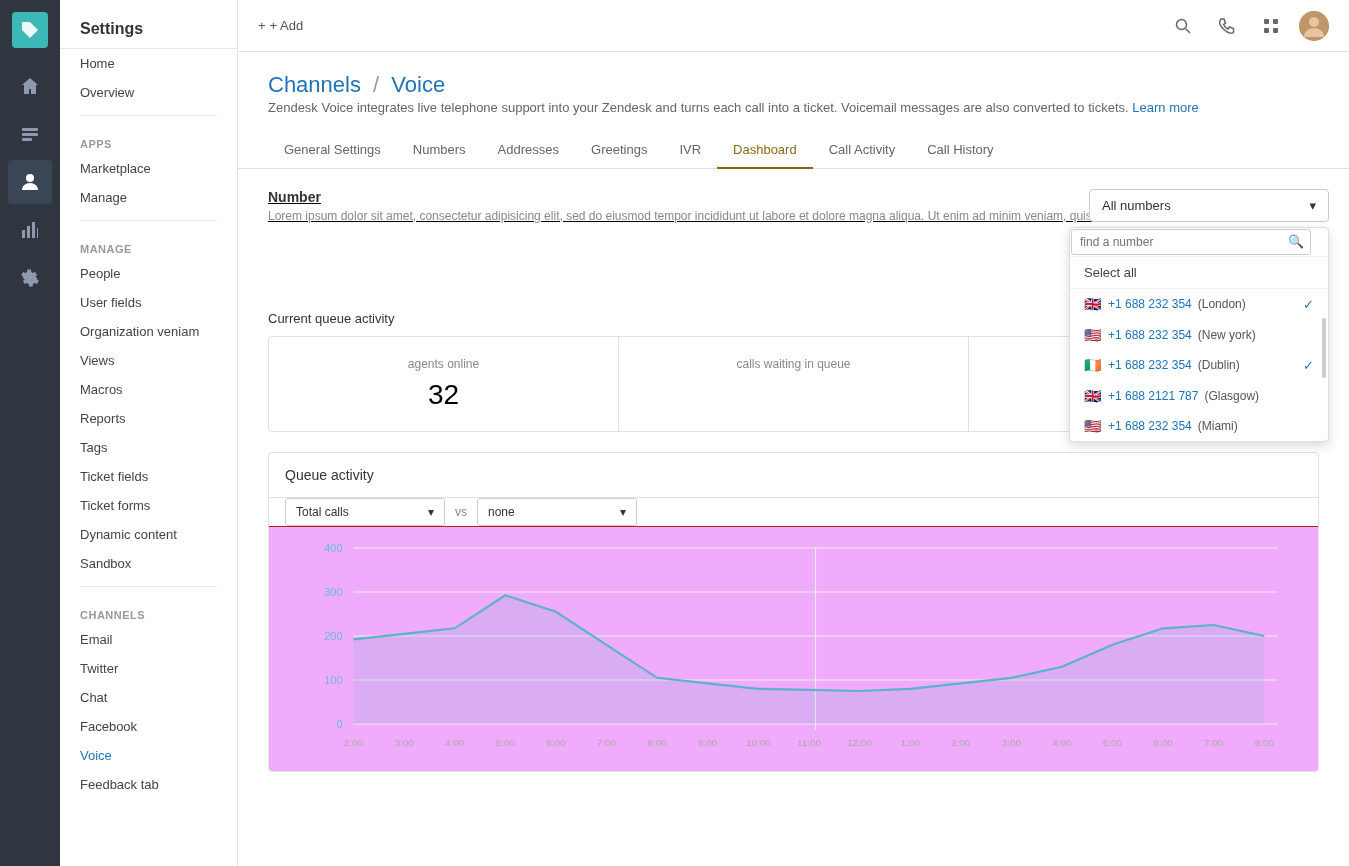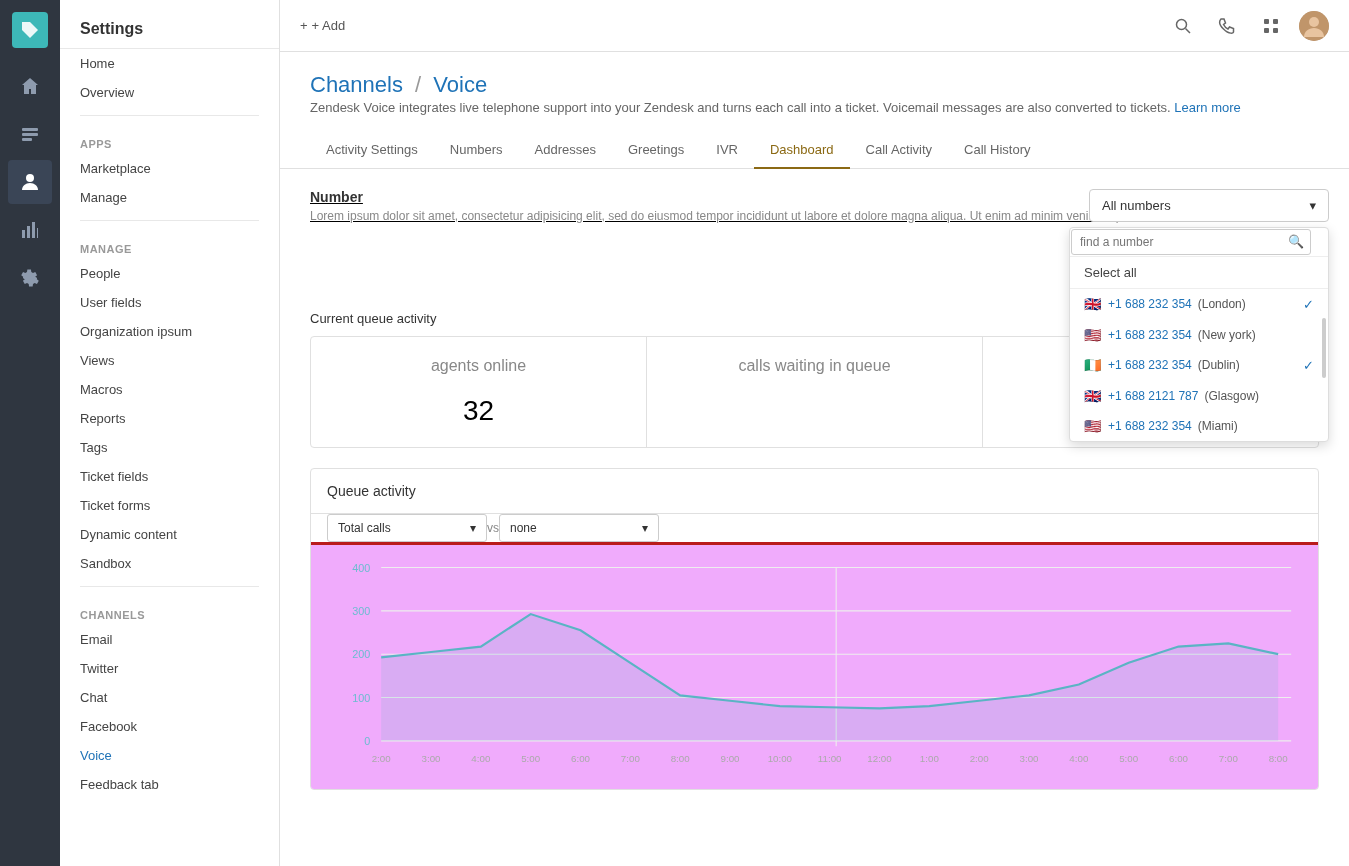--- a/index.html
+++ b/index.html
@@ -29,21 +29,21 @@
       display: flex; align-items: center; justify-content: center;
       color: #8e9bae;
       font-size: 18px;
       border-radius: 4px;
       cursor: pointer;
     }
     .rail-icon.active { background: #3a4556; color: #fff; }
 
     
     .sidebar {
-      width: 220px;
+      width: 178px;
       background: #fff;
       border-right: 1px solid #e0e0e0;
       overflow-y: auto;
       flex-shrink: 0;
       padding: 0 0 20px 0;
     }
     .sidebar-header {
       padding: 20px 20px 10px;
       font-size: 16px;
       font-weight: 600;
@@ -288,23 +288,23 @@
       overflow: hidden;
     }
     .stat-card {
       flex: 1;
       padding: 20px;
       text-align: center;
       border-right: 1px solid #e0e0e0;
     }
     .stat-card:last-child { border-right: none; }
     .stat-label {
-      font-size: 16px;
+      font-size: 12px;
       color: #888;
-      margin-bottom: 20px;
+      margin-bottom: 8px;
     }
     .stat-value {
       font-size: 28px;
       color: #000000;
       font-weight: 300;
     }
 
     
     .chart-section {
       border: 1px solid #e0e0e0;
@@ -316,22 +316,22 @@
       padding: 14px 16px;
       font-size: 14px;
       font-weight: 500;
       color: #333;
       border-bottom: 1px solid #e0e0e0;
     }
     .chart-controls {
       display: flex;
       align-items: center;
       padding: 0 16px;
-      gap: 0;
-      border-bottom: 3px solid #b91c1c;
+      gap: 10px;
+      border-bottom: 1px solid #b91c1c;
     }
     .chart-select {
       border: 1px solid #ccc;
       border-radius: 3px;
       padding: 6px 10px;
       font-size: 12px;
       color: #333;
       background: #fff;
       display: flex;
       align-items: center;
@@ -426,21 +426,21 @@
 
   <hr class="sidebar-divider">
   <div class="sidebar-section-header">Apps</div>
   <div class="sidebar-item">Marketplace</div>
   <div class="sidebar-item">Manage</div>
 
   <hr class="sidebar-divider">
   <div class="sidebar-section-header">Manage</div>
   <div class="sidebar-item">People</div>
   <div class="sidebar-item">User fields</div>
-  <div class="sidebar-item">Organization ipsum</div>
+  <div class="sidebar-item">Organization veniam</div>
   <div class="sidebar-item">Views</div>
   <div class="sidebar-item">Macros</div>
   <div class="sidebar-item">Reports</div>
   <div class="sidebar-item">Tags</div>
   <div class="sidebar-item">Ticket fields</div>
   <div class="sidebar-item">Ticket forms</div>
   <div class="sidebar-item">Dynamic content</div>
   <div class="sidebar-item">Sandbox</div>
 
   <hr class="sidebar-divider">
@@ -496,21 +496,21 @@
         <span class="separator">/</span>
         <span class="voice-title">Voice</span>
       </div>
       <div class="page-desc">
         <span>Zendesk Voice integrates live telephone support into your Zendesk and turns each call into a ticket. Voicemail messages are also converted to tickets.</span>
         <a>Learn more</a>
       </div>
     </div>
 
     <div class="tabs-bar">
-      <div class="tab-item">Activity Settings</div>
+      <div class="tab-item">General Settings</div>
       <div class="tab-item">Numbers</div>
       <div class="tab-item">Addresses</div>
       <div class="tab-item">Greetings</div>
       <div class="tab-item">IVR</div>
       <div class="tab-item active">Dashboard</div>
       <div class="tab-item">Call Activity</div>
       <div class="tab-item">Call History</div>
     </div>
 
     <div class="page-body">

